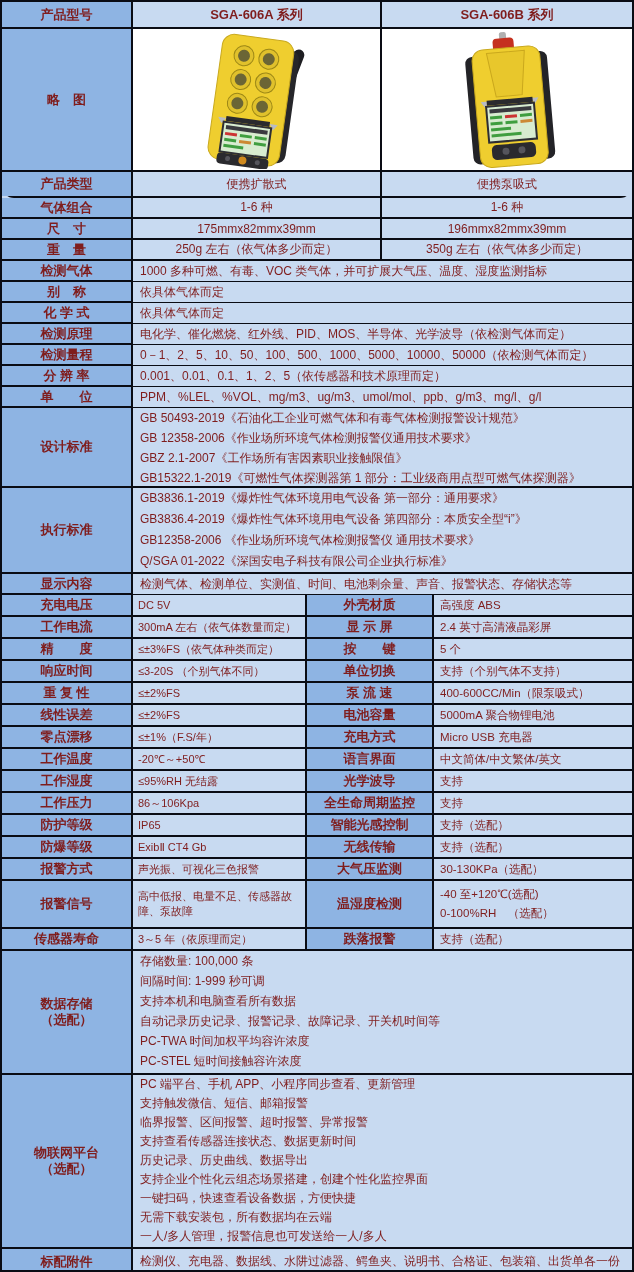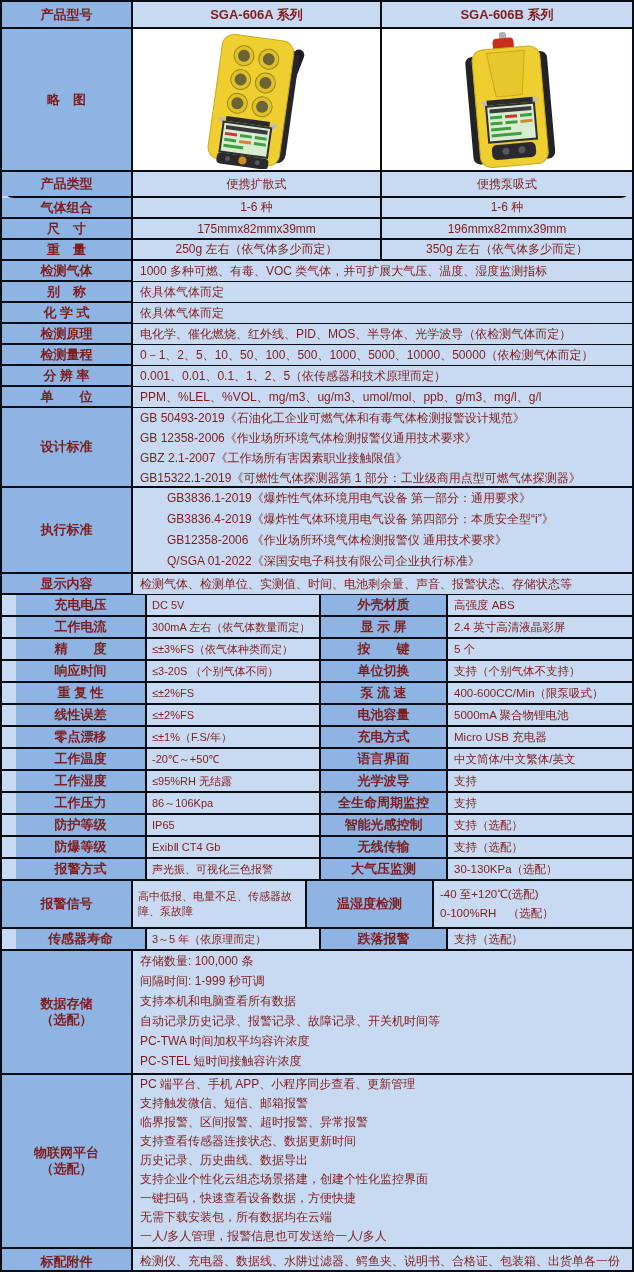--- a/index.html
+++ b/index.html
@@ -29,24 +29,24 @@
   .colB{flex:1;}
   .fullv{flex:1;padding:10px 7px;}
   .qv1{width:174px;flex:0 0 auto;padding:0 5px;font-size:11px;}
   .ql2{width:127px;flex:0 0 auto;}
   .qv2{flex:1;padding:0 6px;font-size:11.5px;}
   .wrap{white-space:normal;line-height:15px;}
   .pre{white-space:pre-line;line-height:19px;}
   .imgcell{background:#ffffff;display:flex;align-items:center;justify-content:center;}
   .block{background:#c8daf1;flex:1;display:flex;flex-direction:column;justify-content:flex-start;padding:0 7px;}
   .block .ln{line-height:20px;font-size:12px;white-space:nowrap;}
-  .block.lh21 .ln{line-height:21px;margin-left:27px;}
+  .block.lh21 .ln{line-height:21px;}
   .block.lh19 .ln{line-height:19px;}
   .h27{height:27px;} .h143{height:143px;} .h26{height:26px;border-radius:12px;} .h21{height:21px;}
-  .h22{height:22px;padding-left:14px;} .h48{height:48px;} .h80{height:80px;} .h86{height:86px;}
+  .h22{height:22px;} .h48{height:48px;} .h80{height:80px;} .h86{height:86px;}
   .h124{height:124px;} .h174{height:174px;} .h25{height:25px;}
 </style>
 </head>
 <body>
 
 <div class="tbl">
 
   <div class="row h27">
     <div class="cell lab">产品型号</div>
     <div class="cell val ctr bold colA">SGA-606A 系列</div>

